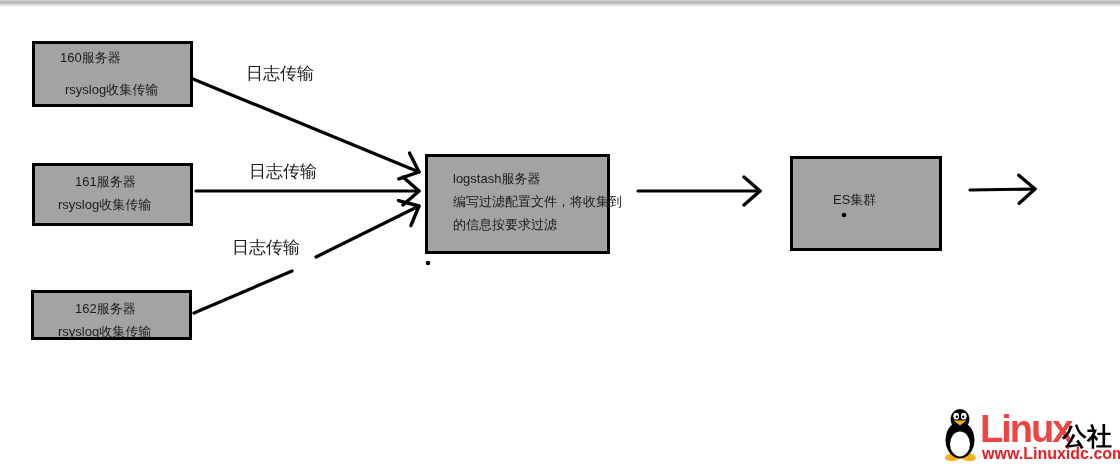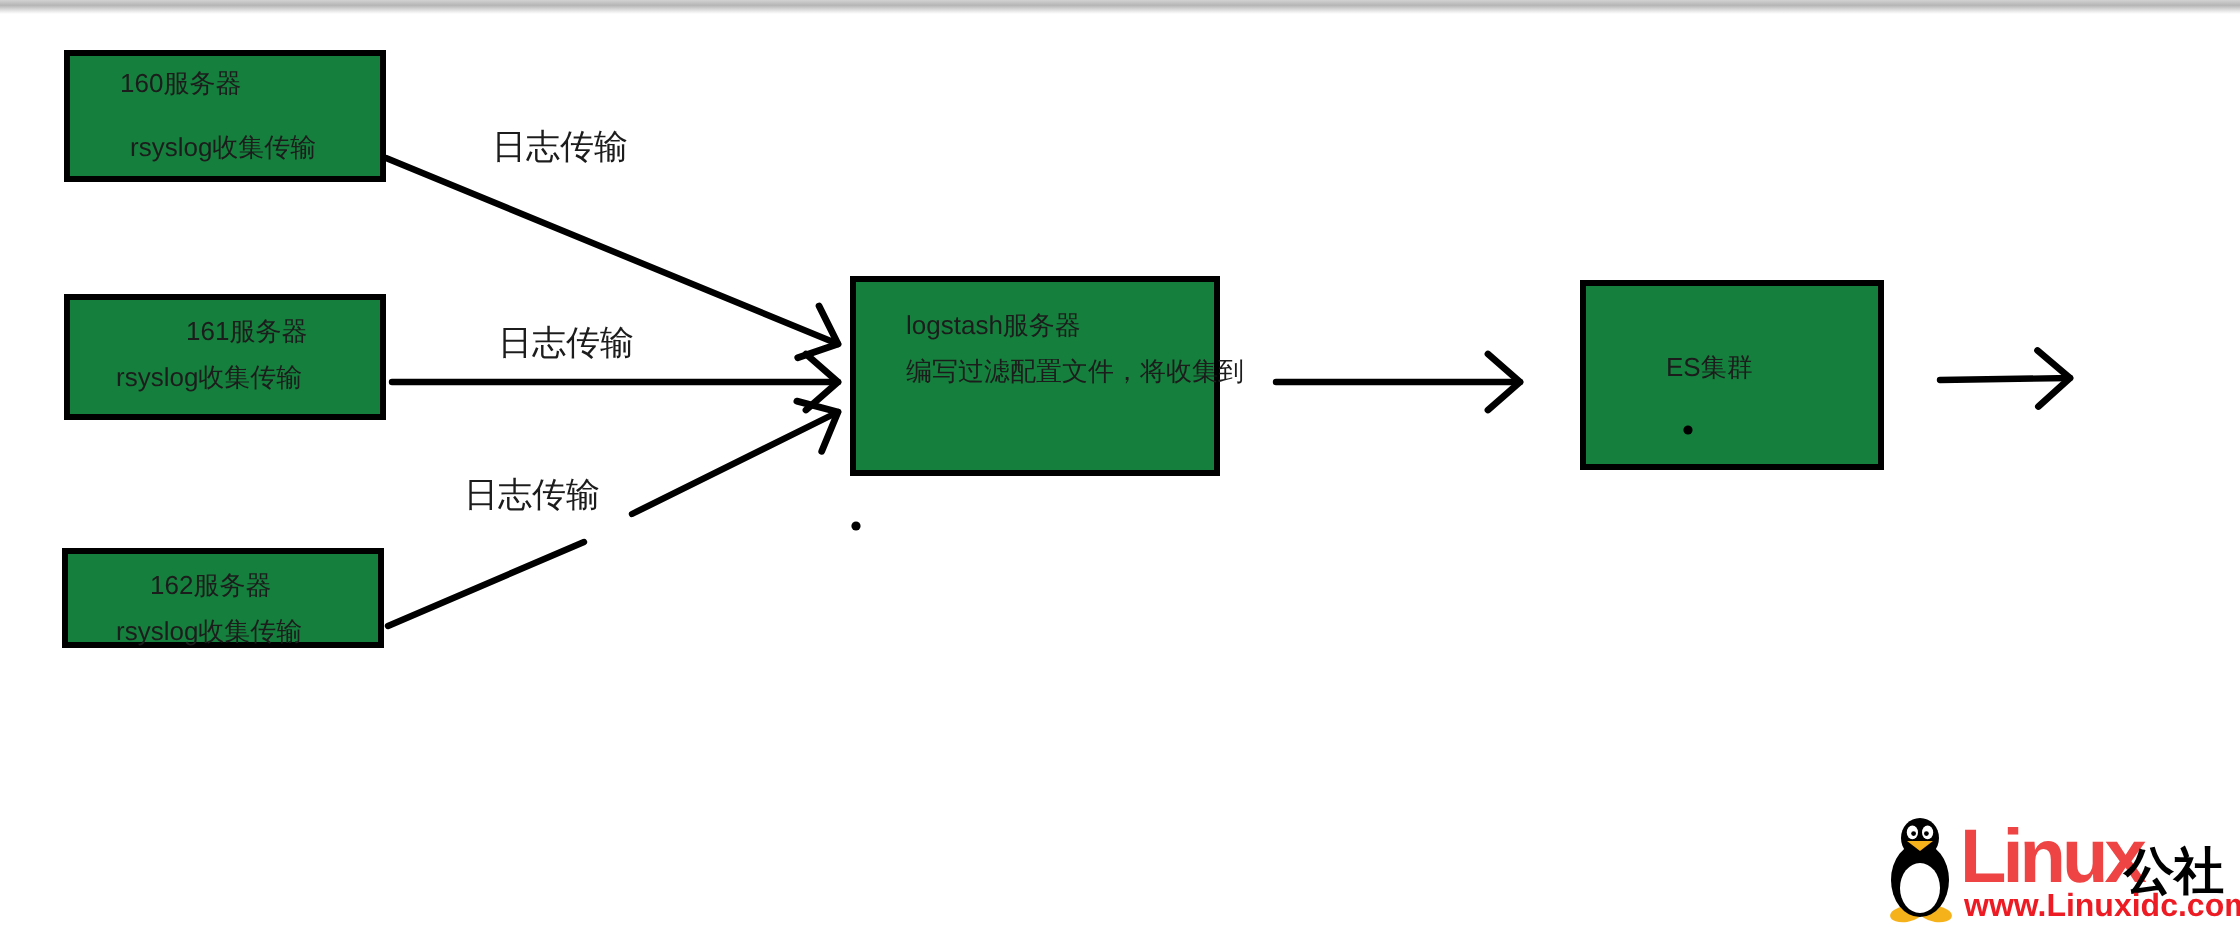--- a/index.html
+++ b/index.html
@@ -6,31 +6,31 @@
   .canvas{
     position:relative;width:1120px;height:464px;background:#ffffff;
     font-family:"Liberation Sans","DejaVu Sans",sans-serif;overflow:hidden;
     color:#1c1c1c;
   }
   .top-band{
     position:absolute;left:0;top:0;width:1120px;height:7px;
     background:linear-gradient(180deg,#d2d2d2 0%,#b5b5b5 38%,#e9e9e9 80%,#ffffff 100%);
   }
   .node{
-    position:absolute;border:3px solid #000;background:#15803d;box-sizing:border-box;
+    position:absolute;border:3px solid #000;background:#a3a3a3;box-sizing:border-box;margin-top:16px;
   }
   .node span{position:absolute;white-space:nowrap;font-size:13px;line-height:15px;}
   .box-160{left:32px;top:25px;width:161px;height:66px;}
   .box-161{left:32px;top:147px;width:161px;height:63px;}
   .box-162{left:31px;top:274px;width:161px;height:50px;}
   .box-logstash{left:425px;top:138px;width:185px;height:100px;}
   .box-es{left:790px;top:140px;width:152px;height:95px;}
 
   .b160-l1{left:25px;top:6px;}   .b160-l2{left:30px;top:38px;}
-  .b161-l1{left:58px;top:8px;}   .b161-l2{left:23px;top:31px;}
+  .b161-l1{left:40px;top:8px;}   .b161-l2{left:23px;top:31px;}
   .b162-l1{left:41px;top:8px;}   .b162-l2{left:24px;top:31px;}
   .logstash-text{position:absolute;left:25px;top:10px;font-size:13px;line-height:23px;white-space:nowrap;}
   .es-l1{left:40px;top:33px;}
 
   .edge-label{
     position:absolute;font-size:17px;line-height:15px;white-space:nowrap;color:#1c1c1c;
   }
   .lbl-160{left:246px;top:66px;}
   .lbl-161{left:249px;top:164px;}
   .lbl-162{left:232px;top:240px;}
@@ -70,20 +70,21 @@
   </div>
   <div class="node box-162">
     <span class="b162-l1">162服务器</span>
     <span class="b162-l2">rsyslog收集传输</span>
   </div>
 
   <div class="node box-logstash">
     <div class="logstash-text">
       <div>logstash服务器</div>
       <div>编写过滤配置文件，将收集到</div>
+      <div>的信息按要求过滤</div>
     </div>
   </div>
 
   <div class="node box-es">
     <span class="es-l1">ES集群</span>
   </div>
 
   <span class="edge-label lbl-160">日志传输</span>
   <span class="edge-label lbl-161">日志传输</span>
   <span class="edge-label lbl-162">日志传输</span>

